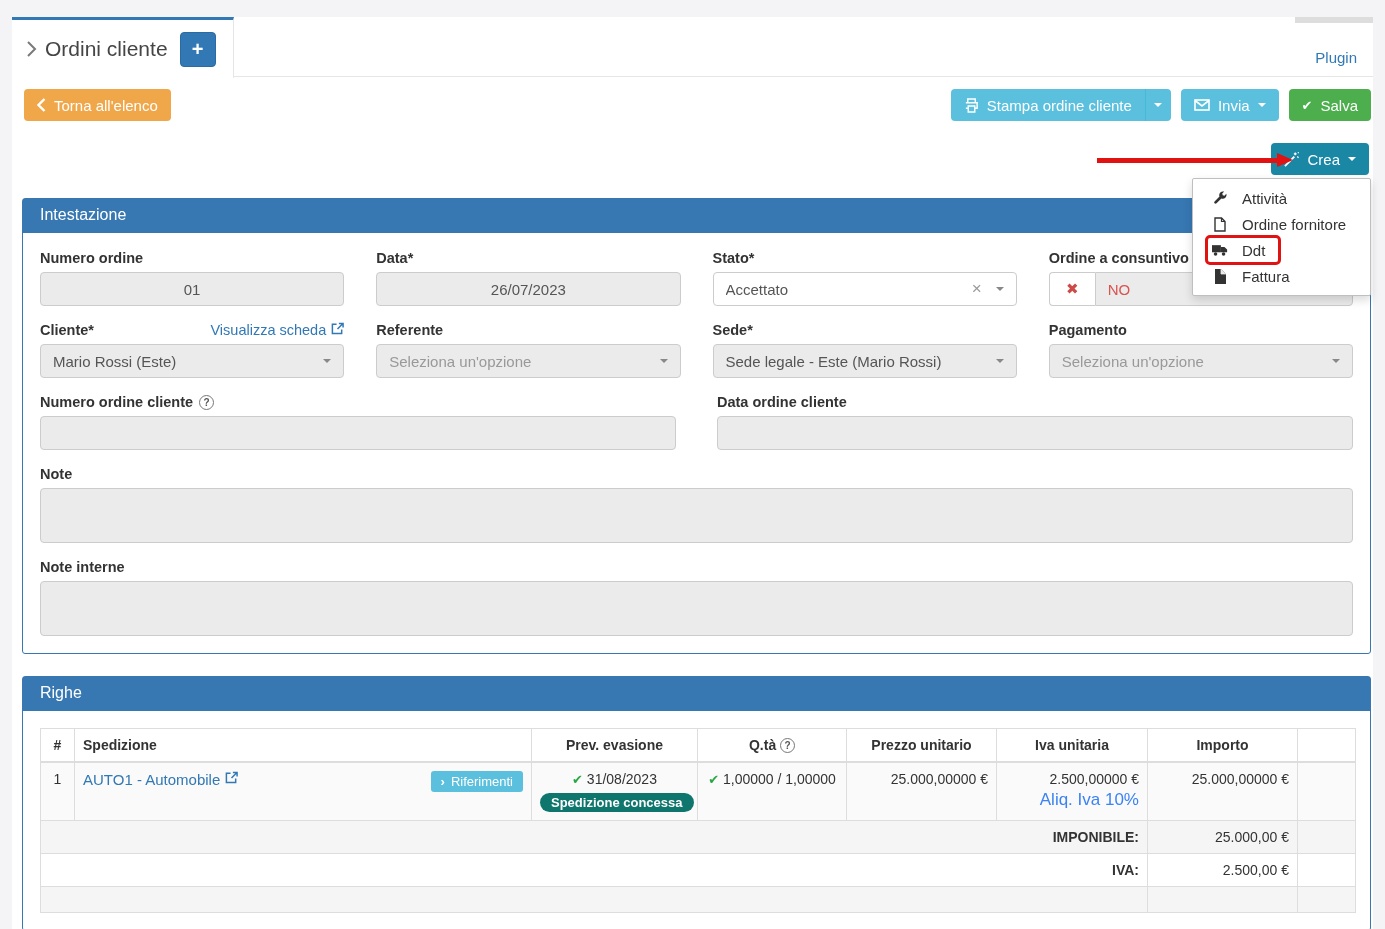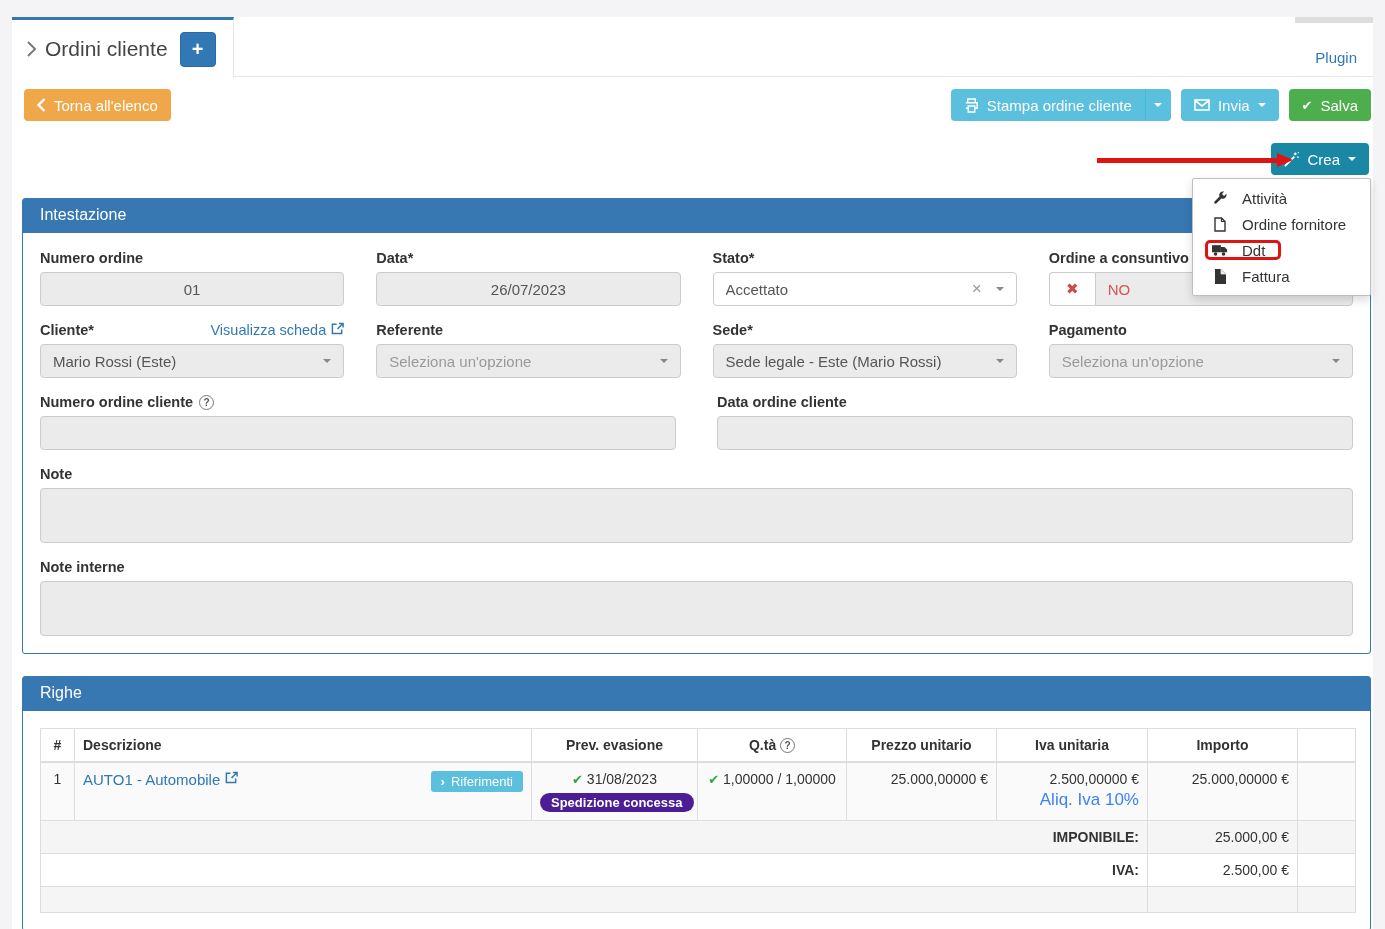--- a/index.html
+++ b/index.html
@@ -51,21 +51,21 @@
 
   
   .dropdown-menu {
     position:absolute; left:1180px; top:161px; width:179px; z-index:20;
     background:#fff; border:1px solid #bfbfbf; border-radius:2px;
     box-shadow:0 4px 10px rgba(0,0,0,.15); padding:6px 0;
   }
   .menu-item { display:flex; align-items:center; gap:14px; padding:3px 16px 3px 19px; font-size:15px; color:#333; cursor:pointer; height:26px; }
   .menu-item .mi-icon { width:16px; display:flex; justify-content:center; color:#333; }
   .dd-wrap { display:inline-flex; align-items:center; gap:14px; border:3px solid #e01212; border-radius:5px;
-             padding:0 13px 0 4px; margin-left:-7px; height:20px; }
+             padding:0 13px 0 4px; margin-left:-7px; height:30px; }
 
   
   .panel { margin:0 2px 0 10px; border:1px solid #3778b3; border-radius:3px; background:#fff; }
   .panel-head { background:#3778b3; color:#fff; font-size:16px; padding:7px 17px; height:34px; }
   .panel-body { padding:17px; }
   .panel-intestazione { margin-top:23px; }
   .panel-righe { margin-top:22px; }
 
   
   .grid4 { display:grid; grid-template-columns:repeat(4,1fr); column-gap:32px; }
@@ -96,21 +96,21 @@
   table { width:100%; border-collapse:collapse; table-layout:fixed; font-size:14px; }
   th, td { border:1px solid #ddd; padding:8px; vertical-align:top; }
   th { font-weight:bold; border-bottom-width:2px; }
   .c { text-align:center; } .r { text-align:right; } .l { text-align:left; }
   .row-data { background:#fafafa; }
   .row-shade { background:#f5f5f5; }
   .desc-cell { display:flex; justify-content:space-between; align-items:flex-start; gap:8px; }
   .btn-rif { background:#5bc0de; color:#fff; font-size:13px; padding:3px 10px; border-radius:3px; border:none;
              cursor:pointer; display:inline-flex; align-items:center; gap:6px; white-space:nowrap; }
   .check { color:#28a745; font-size:13px; }
-  .badge-green { display:inline-block; background:#4c1d95; color:#fff; font-weight:bold; font-size:13px;
+  .badge-green { display:inline-block; background:#0f766e; color:#fff; font-weight:bold; font-size:13px;
                  padding:2px 11px; border-radius:10px; margin-top:6px; white-space:nowrap; }
   .muted { color:#3b82f6; font-size:17px; margin-top:3px; }
   .tot-label { font-weight:bold; }
   svg.icon { display:block; }
 </style>
 </head>
 <body>
 
 <div class="card">
   <div class="corner-strip"></div>
@@ -344,21 +344,21 @@
             <col style="width:166px">
             <col style="width:149px">
           <col style="width:150px">
             <col style="width:151px">
             <col style="width:150px">
             <col style="width:58px">
         </colgroup>
         <thead>
           <tr>
             <th class="c">#</th>
-            <th class="l">Descrizione</th>
+            <th class="l">Spedizione</th>
             <th class="c">Prev. evasione</th>
             <th class="c">
               <span>Q.tà</span>
               <span class="qmark" style="vertical-align:1px;">?</span>
             </th>
             <th class="c">Prezzo unitario</th>
             <th class="c">Iva unitaria</th>
             <th class="c">Importo</th>
             <th></th>
           </tr>

